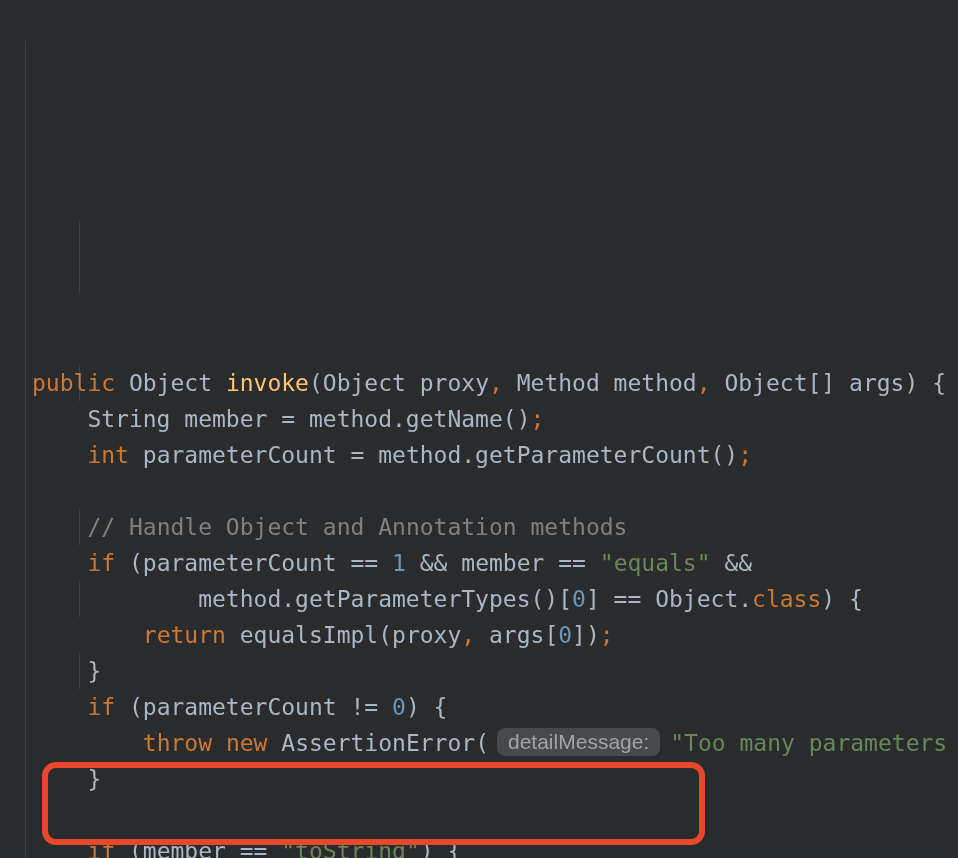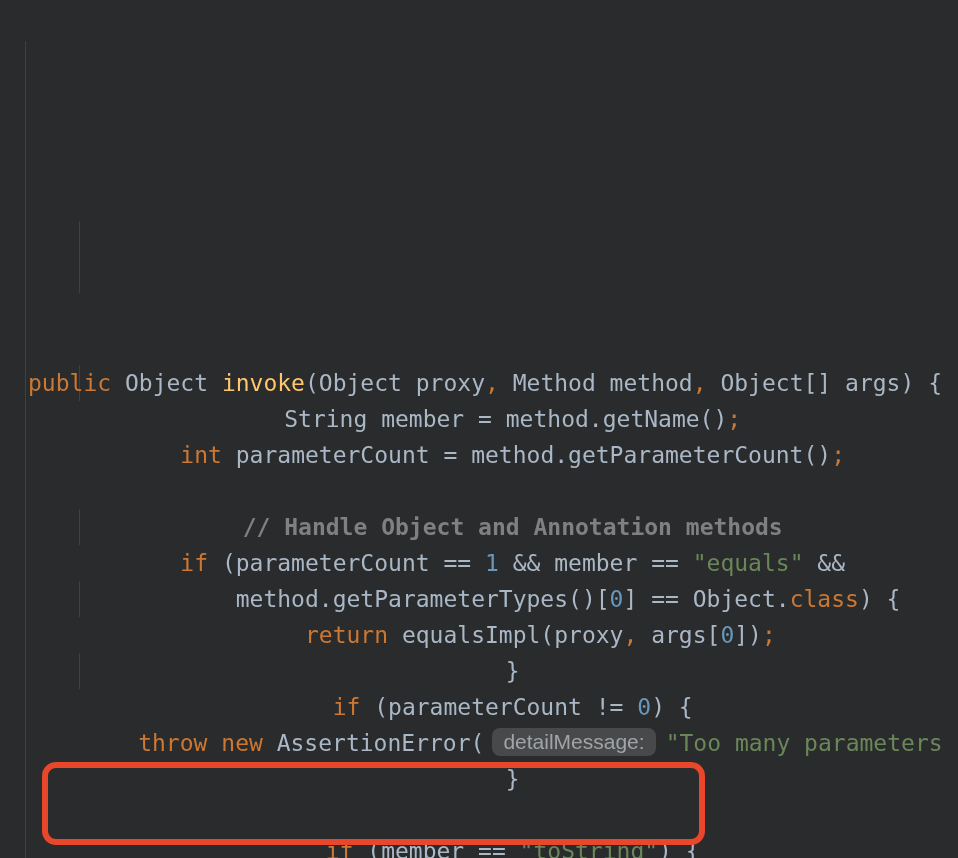--- a/index.html
+++ b/index.html
@@ -24,30 +24,29 @@
     padding-top: 5px;
     white-space: pre;
   }
   .code {
     position: relative;
     z-index: 2;
   }
   .line {
     height: 36px;
     line-height: 36px;
-    padding-left: 12px;
+    padding-left: 32px;
     white-space: pre;
-    text-align: center;
   }
   .tok-kw  { color: var(--tok-kw); }
   .tok-pl  { color: var(--tok-pl); }
   .tok-mdecl { color: var(--tok-mdecl); }
   .tok-str { color: var(--tok-str); }
   .tok-num { color: var(--tok-num); }
-  .tok-cm  { color: var(--tok-cm); font-weight: bold; }
+  .tok-cm  { color: var(--tok-cm); }
   .tok-pn  { color: var(--tok-pn); }
   .tok-hint {
     display: inline-block;
     font-family: "Liberation Sans", sans-serif;
     font-size: 21px;
     line-height: 28px;
     height: 28px;
     padding: 0 11px;
     margin: 0 10px 2px 8px;
     border-radius: 8px;

